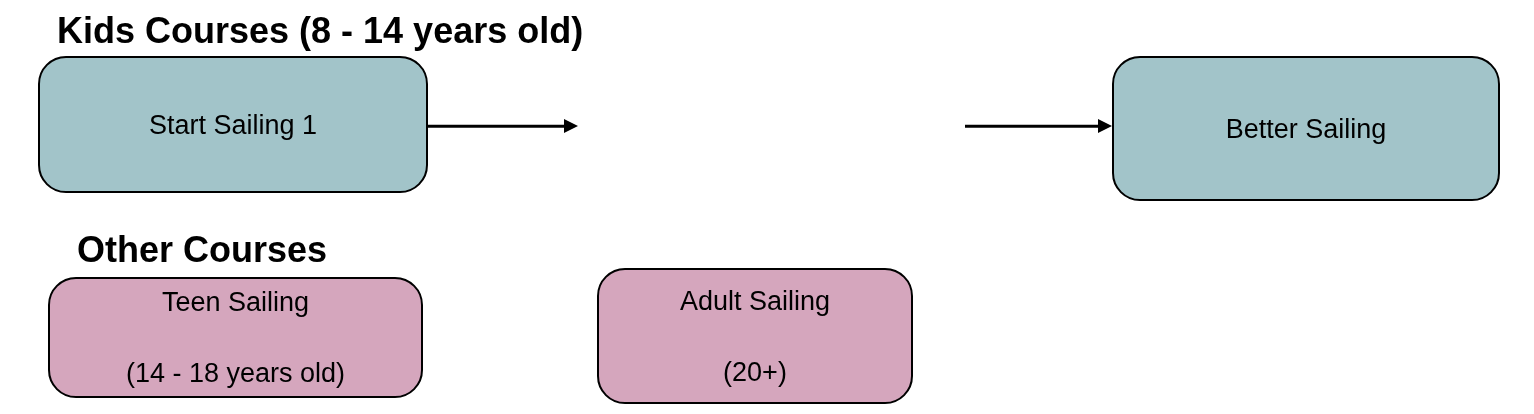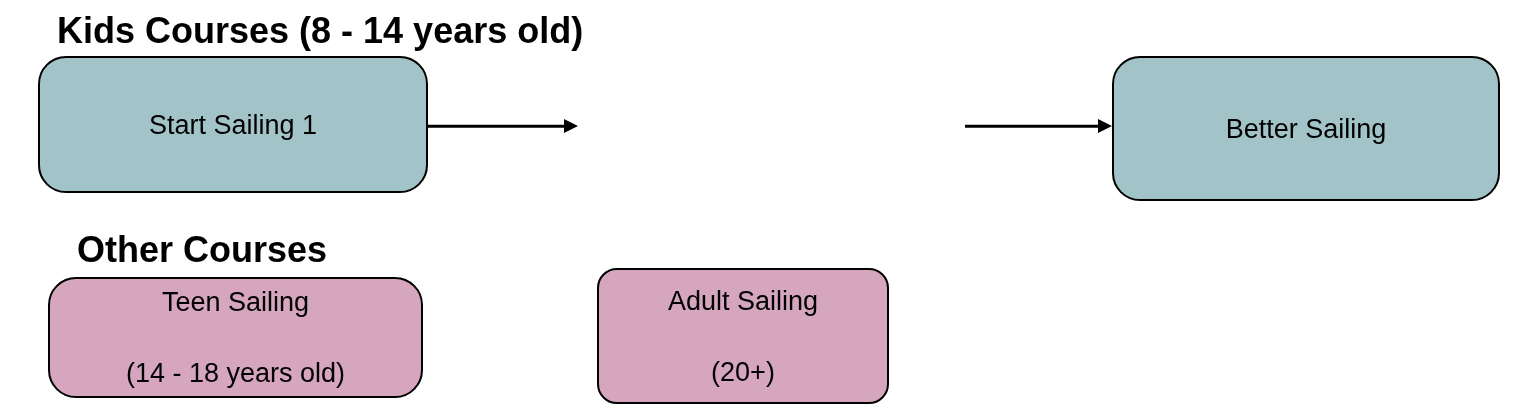--- a/index.html
+++ b/index.html
@@ -91,18 +91,18 @@
     <span>Better Sailing</span>
   </div>
 
   <div class="section-heading" style="left:57px; top:231px;margin-left:20px;">Other Courses</div>
 
   <div class="node other" style="left:48px; top:277px; width:375px; height:121px;">
     <span>Teen Sailing</span>
     <span>(14 - 18 years old)</span>
   </div>
 
-  <div class="node other" style="left:597px; top:268px; width:292px; height:136px;border-radius:20px;">
+  <div class="node other" style="left:597px; top:268px; width:316px; height:136px;">
     <span>Adult Sailing</span>
     <span>(20+)</span>
   </div>
 
 </div>
 
 </body></html>

